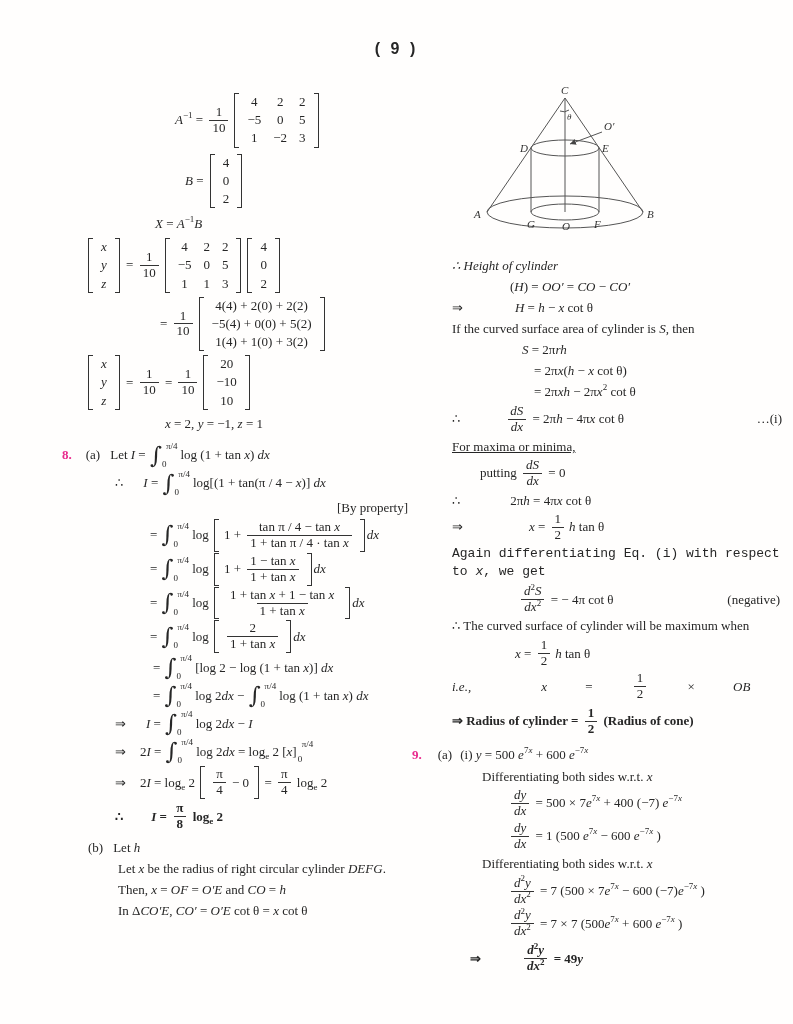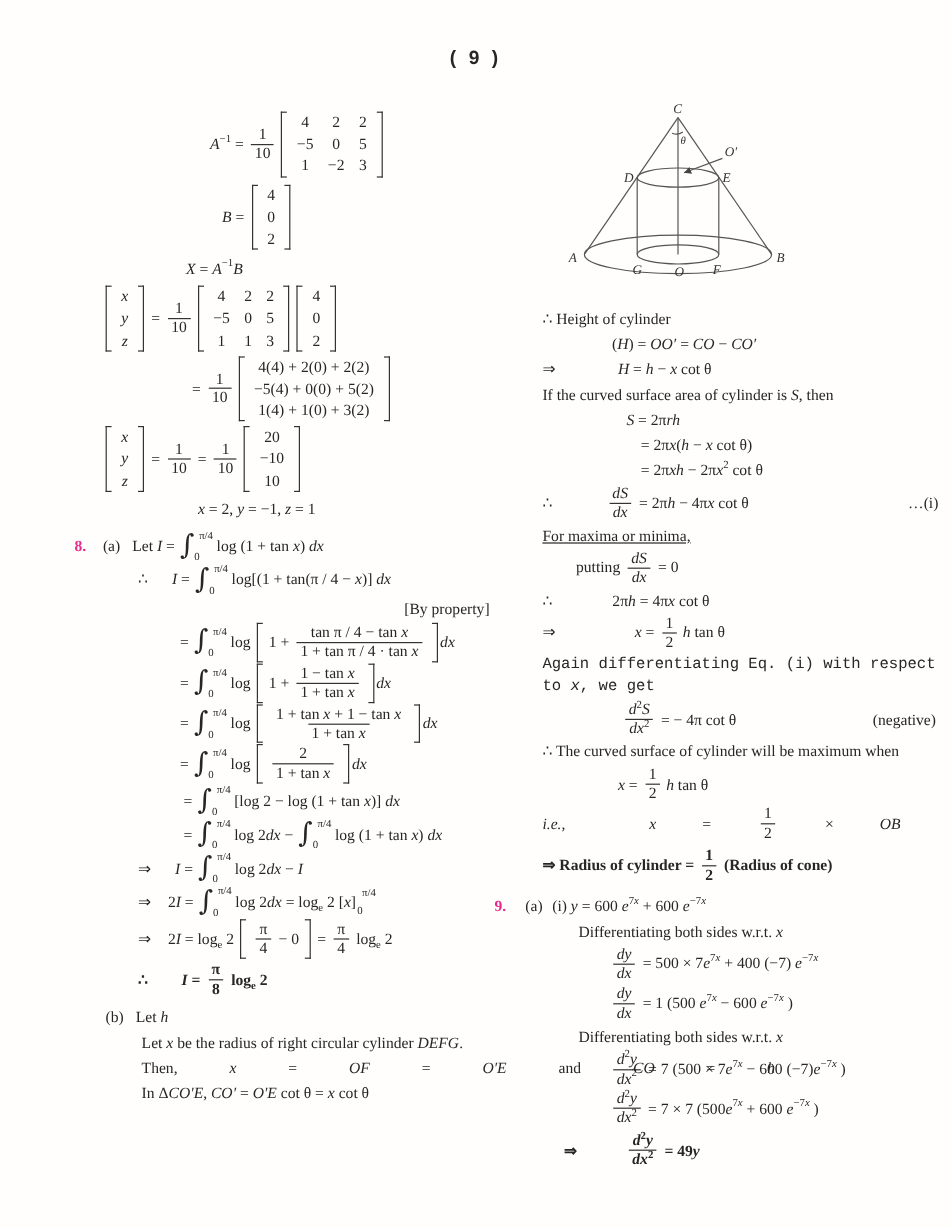--- a/index.html
+++ b/index.html
@@ -497,21 +497,21 @@
         <span class="t">Let </span>
         <span class="t mi">h</span>
       </div>
       <div class="ln" style="padding-left: 60px;">
         <span class="t">Let </span>
         <span class="t mi">x</span>
         <span class="t"> be the radius of right circular cylinder </span>
         <span class="t mi">DEFG</span>
         <span class="t">.</span>
       </div>
-      <div class="ln" style="padding-left: 60px; gap: 40px;">
+      <div class="ln" style="padding-left: 60px;">
         <span class="t">Then, </span>
         <span class="t mi">x</span>
         <span class="t"> = </span>
         <span class="t mi">OF</span>
         <span class="t"> = </span>
         <span class="t mi">O′E</span>
         <span class="t"> and </span>
         <span class="t mi">CO</span>
         <span class="t"> = </span>
         <span class="t mi">h</span>
@@ -552,21 +552,21 @@
       <text x="105" y="36" class="small">θ</text>
       <text x="142" y="46">O′</text>
       <text x="58" y="68">D</text>
       <text x="140" y="68">E</text>
       <text x="12" y="134">A</text>
       <text x="65" y="144">G</text>
       <text x="100" y="146">O</text>
       <text x="132" y="144">F</text>
       <text x="185" y="134">B</text>
     </svg>
-  <div class="ln" style="padding-left: 42px; margin-top: 4px;">
+  <div class="ln" style="padding-left: 42px; margin-top: 4px; font-style: italic;">
         <span class="t">∴ Height of cylinder</span>
       </div><div class="ln" style="padding-left: 100px;">
         <span class="t">(</span>
         <span class="t mi">H</span>
         <span class="t">) = </span>
         <span class="t mi">OO′</span>
         <span class="t"> = </span>
         <span class="t mi">CO</span>
         <span class="t"> − </span>
         <span class="t mi">CO′</span>
@@ -691,21 +691,21 @@
           <span class="fd"><span class="t">2</span></span>
         </span>
         <span class="t"> (Radius of cone)</span>
       </div><div class="ln" style="padding-left: 2px; margin-top: 8px;">
         <span class="q">9.</span>
         <span class="sp" style="width: 16px;"></span>
         <span class="t">(a)</span>
         <span class="sp" style="width: 8px;"></span>
         <span class="t">(i) </span>
         <span class="t mi">y</span>
-        <span class="t"> = 600 </span>
+        <span class="t"> = 500 </span>
         <span class="t mi">e</span>
         <span class="sup"><span class="t">7</span><span class="t mi">x</span></span>
         <span class="t"> + 600 </span>
         <span class="t mi">e</span>
         <span class="sup"><span class="t">−7</span><span class="t mi">x</span></span>
       </div><div class="ln" style="padding-left: 72px; margin-top: 2px;">
         <span class="t">Differentiating both sides w.r.t. </span>
         <span class="t mi">x</span>
       </div><div class="ln" style="padding-left: 98px;">
         <span class="frac">

